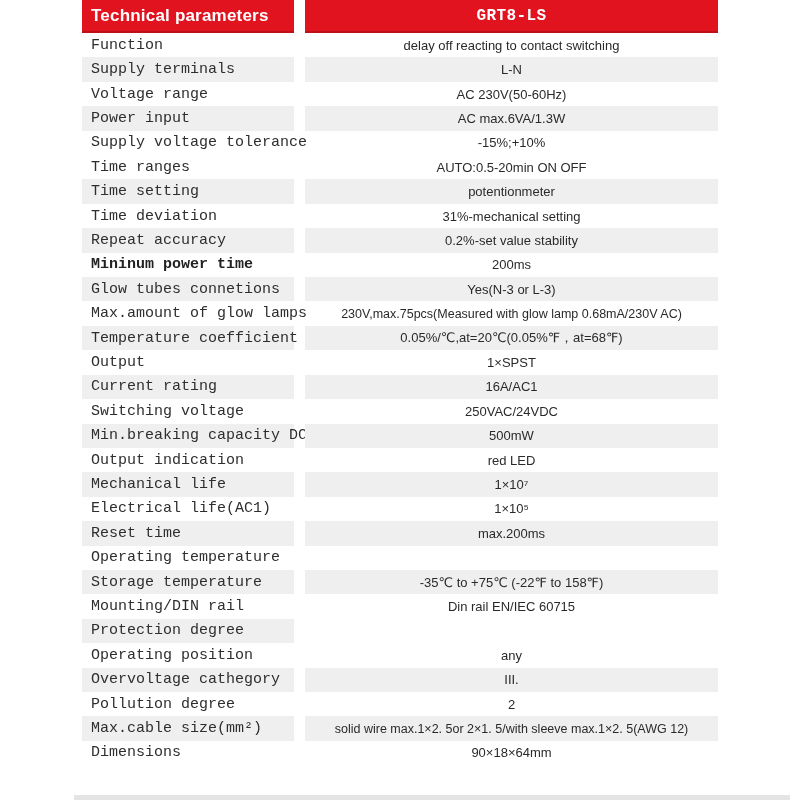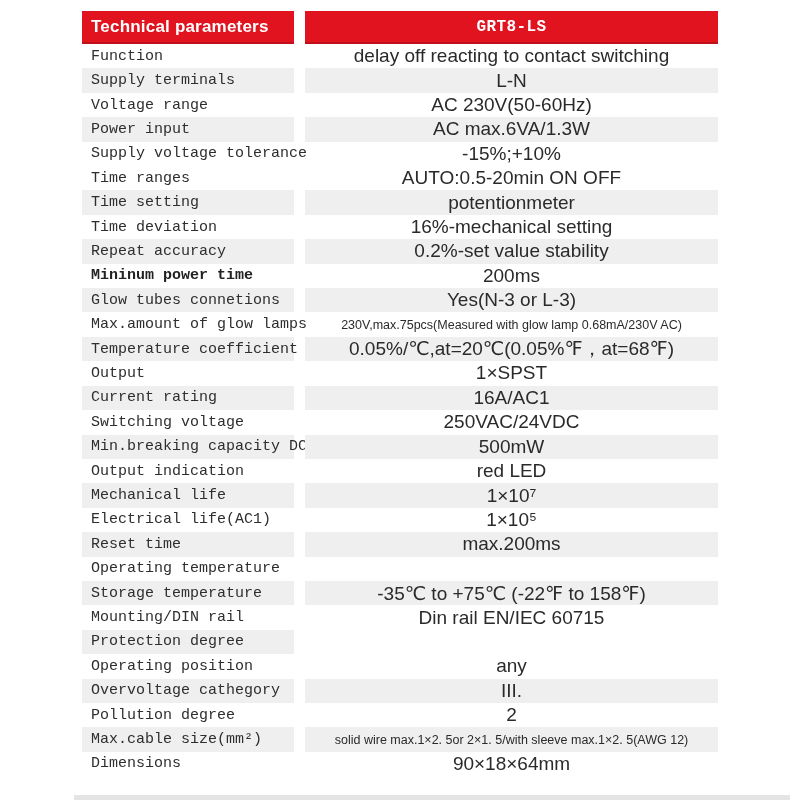--- a/index.html
+++ b/index.html
@@ -6,33 +6,33 @@
     --red:#e0131f;
     --red-dark:#bf1019;
     --alt:#efefef;
     --text:#2e2e2e;
     --headtext:#ffffff;
   }
   *{margin:0;padding:0;box-sizing:border-box;}
   html,body{width:800px;height:800px;background:#fff;overflow:hidden;}
   body{font-family:"Liberation Sans","DejaVu Sans",sans-serif;}
   .page{position:relative;width:800px;height:800px;background:#fff;}
-  .spec-table{position:absolute;left:82px;top:11px;width:636px;}
+  .spec-table{position:absolute;left:82px;top:0;width:636px;}
   .header-row{display:flex;height:33px;}
   .header-cell{background:var(--red);color:var(--headtext);font-weight:bold;
     display:flex;align-items:center;border-bottom:2px solid var(--red-dark);}
   .header-left{width:212px;margin-right:11px;padding-left:9px;font-size:17px;
     justify-content:flex-start;letter-spacing:.2px;}
   .header-right{flex:1;justify-content:center;font-size:16px;letter-spacing:.4px;font-family:Liberation Mono, monospace;}
   .rows{display:block;}
   .row{display:flex;height:24.42px;}
   .cell-label{width:212px;margin-right:11px;display:flex;align-items:center;
     padding-left:9px;font-size:15px;color:var(--text);white-space:nowrap;font-family:Liberation Mono, monospace;}
   .cell-value{flex:1;display:flex;align-items:center;justify-content:center;
-    font-size:19px;color:#2a2a2a;white-space:nowrap;text-align:center;}
+    font-size:13px;color:#2a2a2a;white-space:nowrap;text-align:center;}
   .row.alt .cell-label,.row.alt .cell-value{background:var(--alt);}
   .cell-value.small{font-size:12.5px;}
   .cell-label.emph{font-weight:bold;color:#222;}
   .next-section-edge{position:absolute;left:74px;top:795px;width:716px;height:5px;
     background:#e4e4e4;}
 </style>
 </head>
 <body>
 
 <div class="page">
@@ -67,21 +67,21 @@
         <div class="row">
     <div class="cell-label">Time ranges</div>
     <div class="cell-value">AUTO:0.5-20min  ON OFF</div>
   </div>
         <div class="row alt">
     <div class="cell-label">Time setting</div>
     <div class="cell-value">potentionmeter</div>
   </div>
         <div class="row">
     <div class="cell-label">Time deviation</div>
-    <div class="cell-value">16%-mechanical setting</div>
+    <div class="cell-value">31%-mechanical setting</div>
   </div>
         <div class="row alt">
     <div class="cell-label">Repeat accuracy</div>
     <div class="cell-value">0.2%-set value stability</div>
   </div>
         <div class="row">
     <div class="cell-label emph">Mininum power time</div>
     <div class="cell-value">200ms</div>
   </div>
         <div class="row alt">

